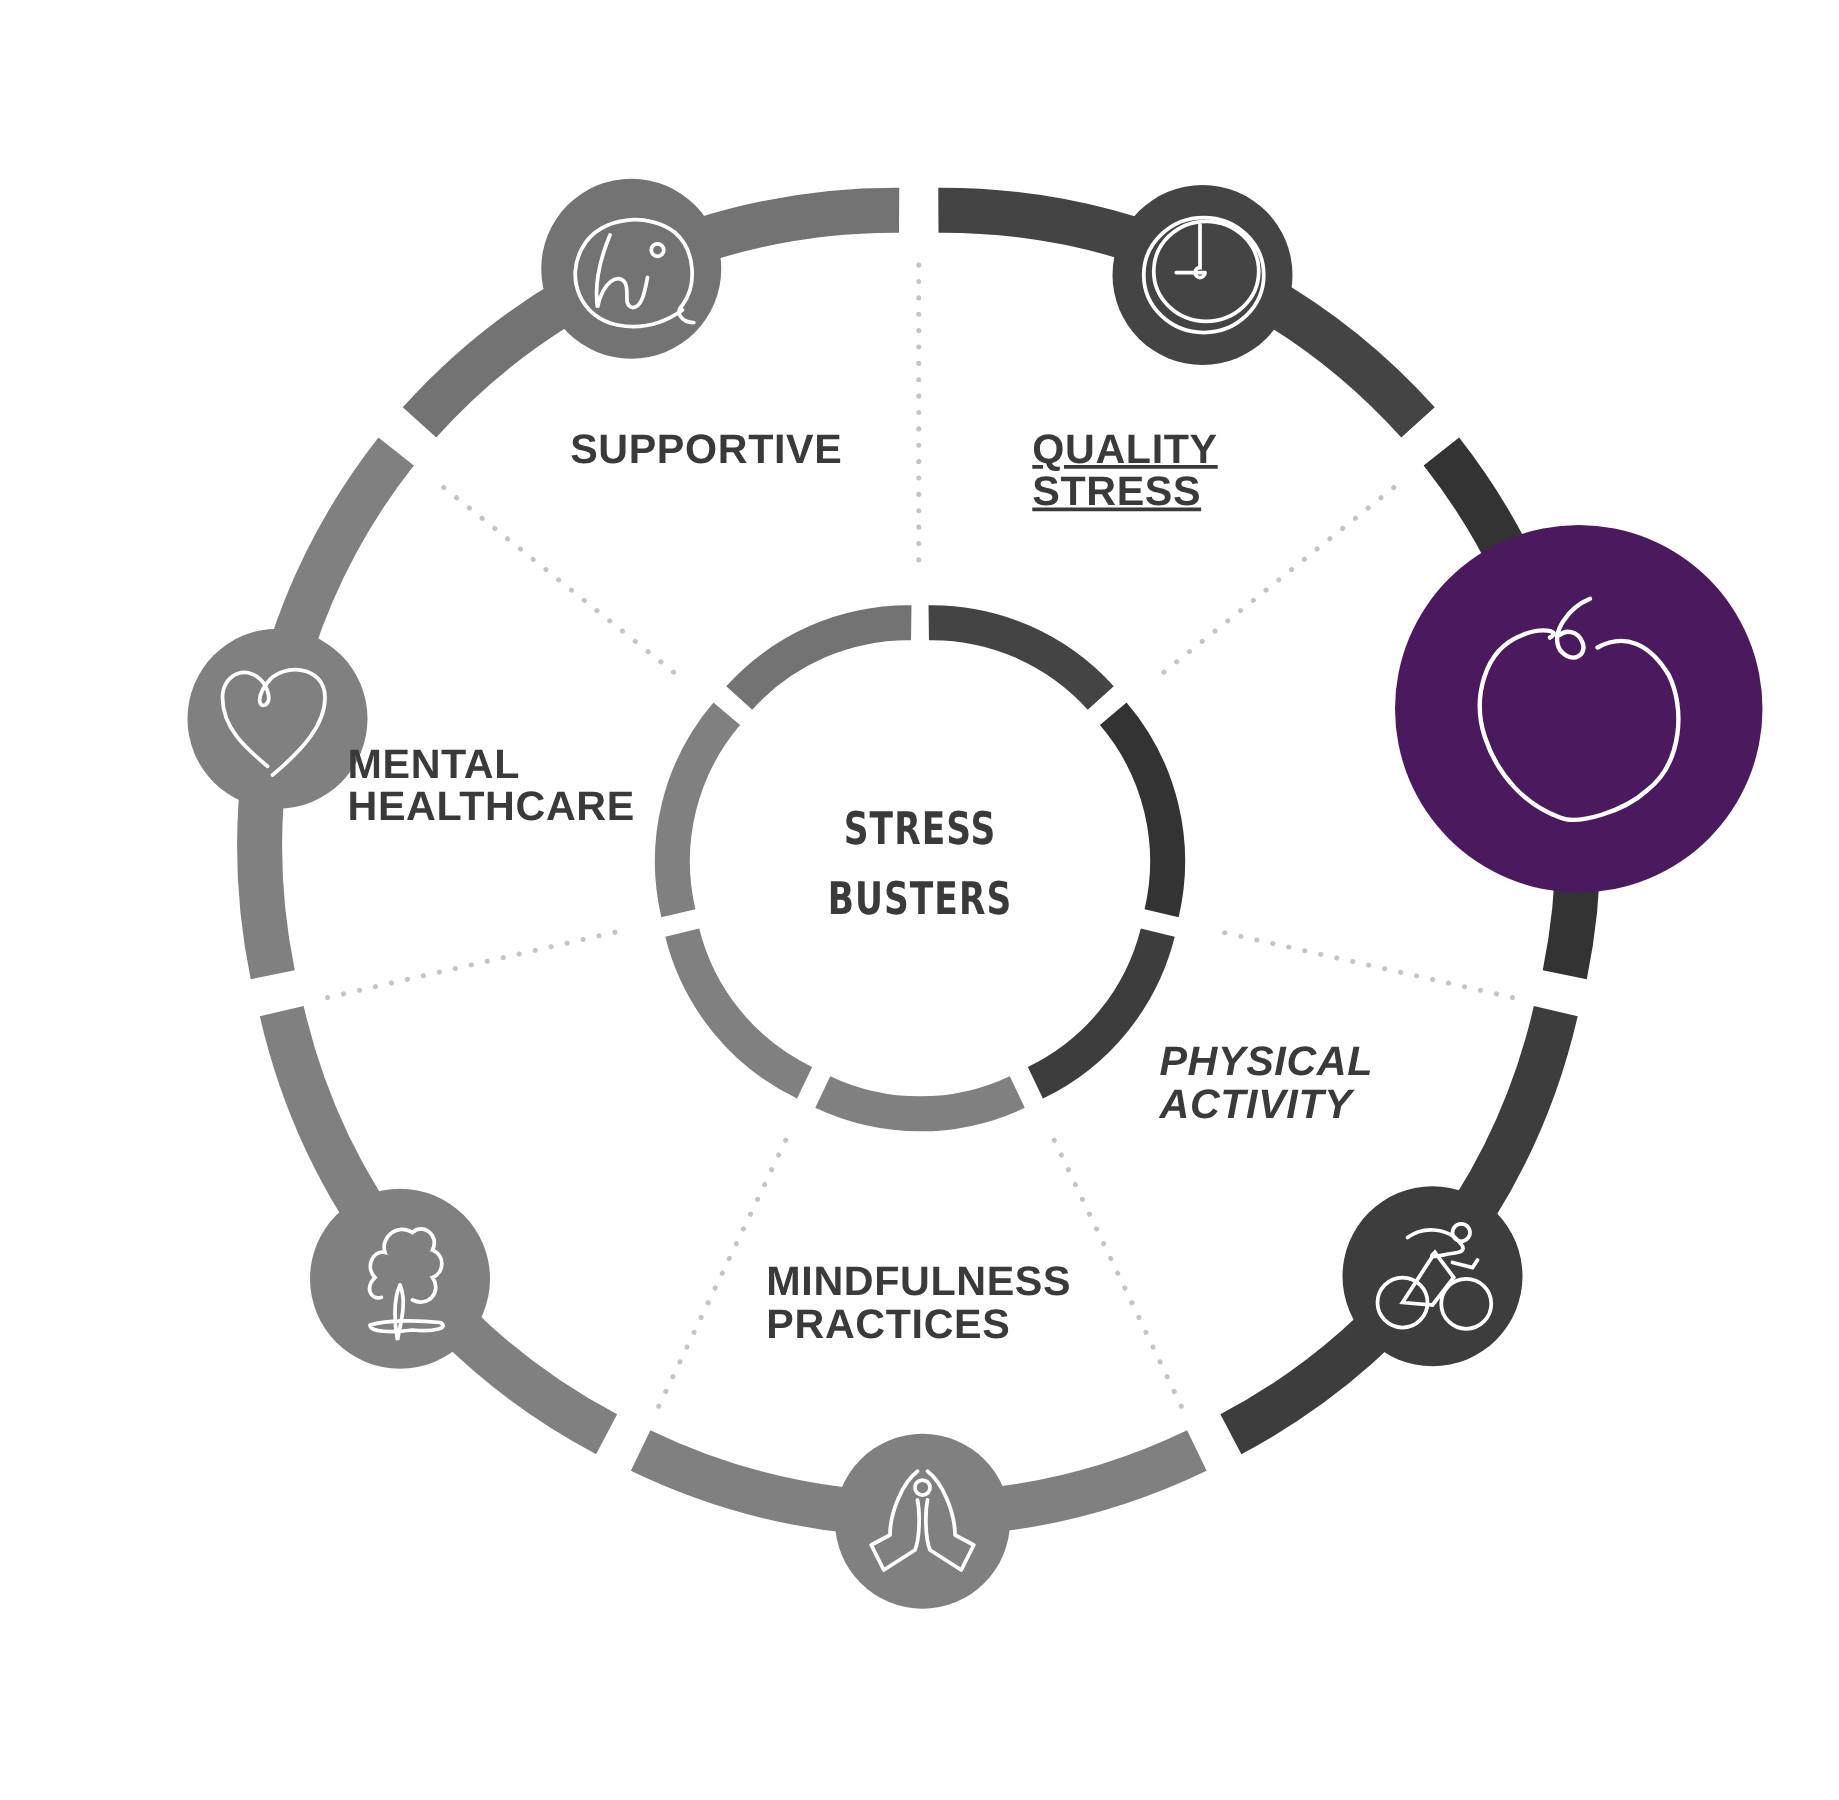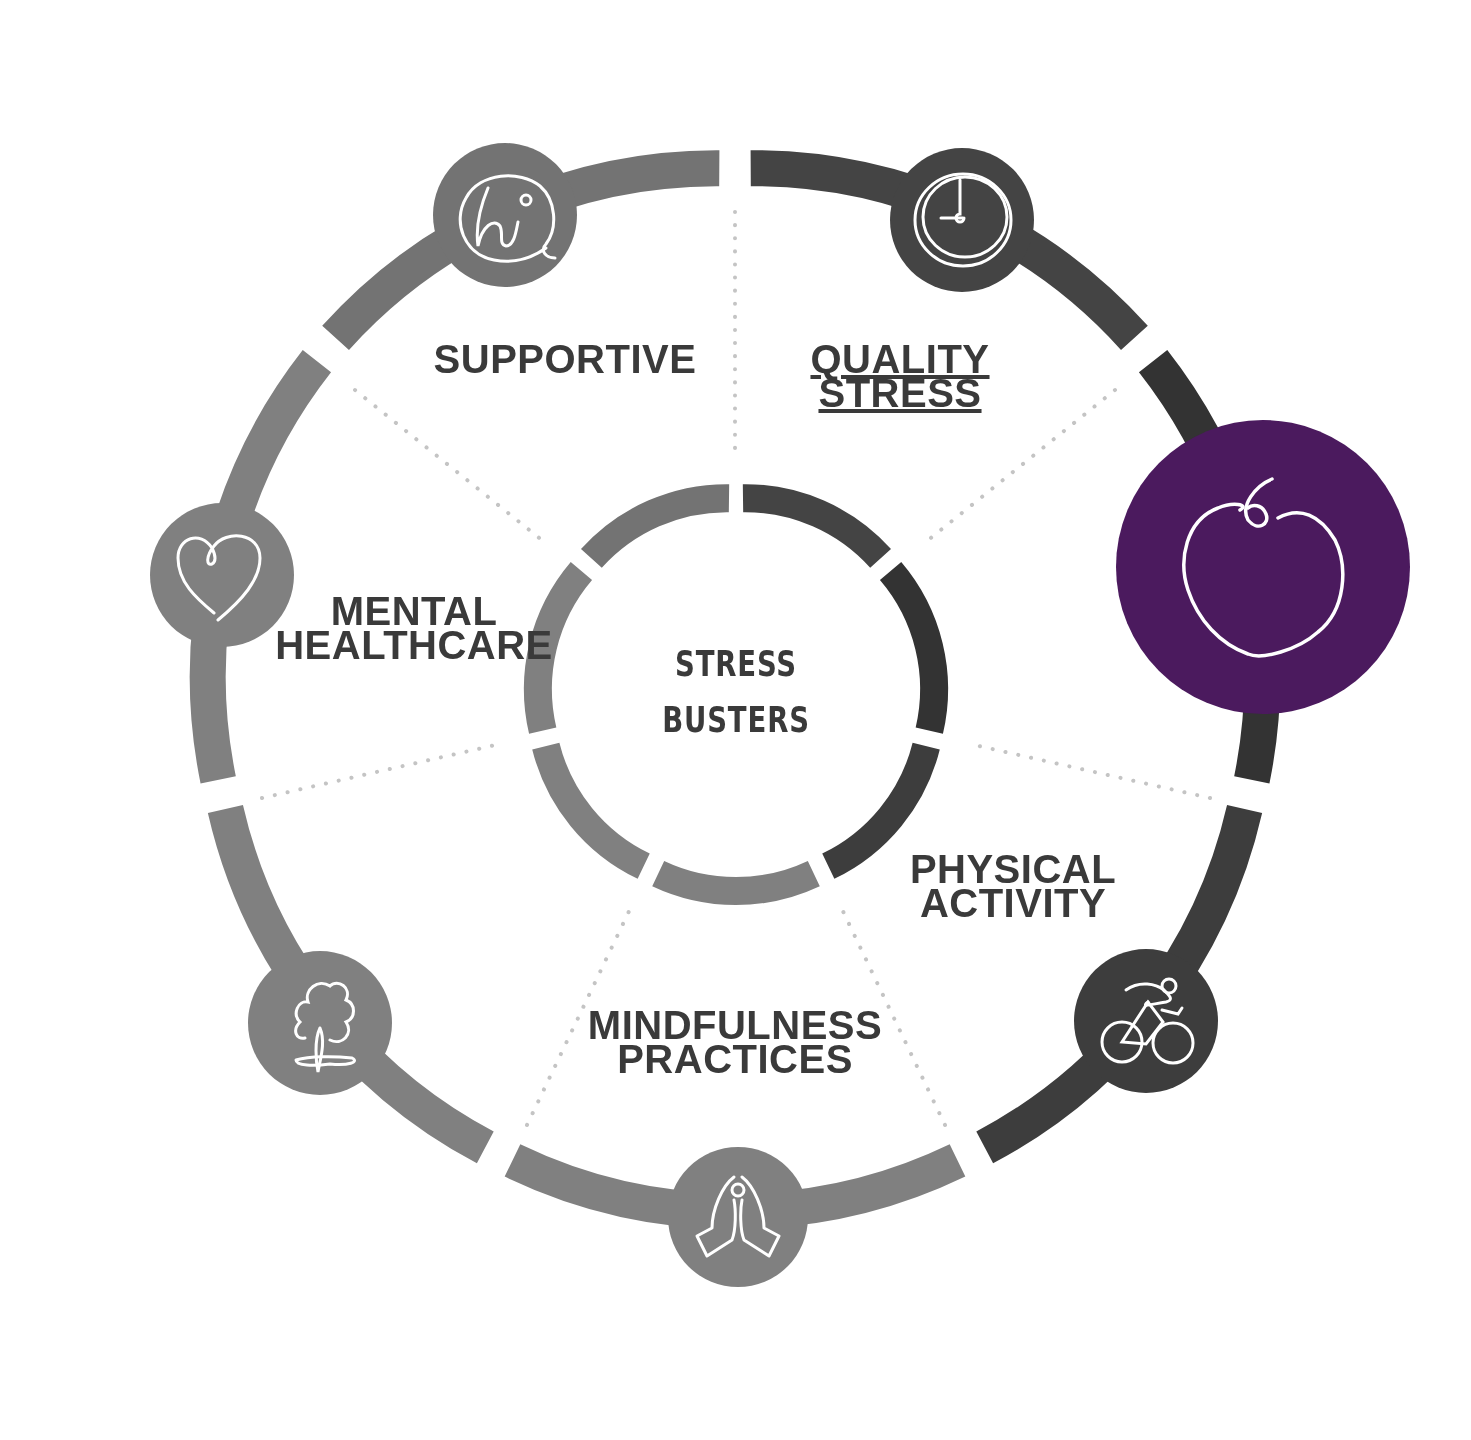--- a/index.html
+++ b/index.html
@@ -1,20 +1,20 @@
 <!DOCTYPE html>
 <html><head>
 <meta charset="utf-8">
 <style>
   html, body { margin: 0; padding: 0; background: #ffffff; }
   body { width: 1471px; height: 1440px; position: relative; overflow: hidden;
          font-family: "Liberation Sans", "DejaVu Sans", sans-serif; }
   #diagram { position: absolute; left: 0; top: 0; width: 1471px; height: 1440px; }
-  .label { position: absolute; text-align: center; font-weight: bold; color: #3a3a3a;
-           font-size: 40px; line-height: 34px; letter-spacing: 0.5px; white-space: nowrap;
+  .label { position: absolute; text-align: left; font-weight: bold; color: #3a3a3a;
+           font-size: 33px; line-height: 34px; letter-spacing: 0.5px; white-space: nowrap;
            transform: translateX(-50%); }
   .label span { display: block; }
   .center-title { position: absolute; left: 736px; top: 636px; transform: translateX(-50%);
            text-align: center; font-weight: bold; color: #3a3a3a; font-size: 36px; line-height: 56px;
            font-family: "DejaVu Sans", sans-serif; font-stretch: condensed; letter-spacing: 1px; }
   .center-title span { display: block; transform: scaleX(0.85); }
 </style>
 </head>
 <body>
 
@@ -114,27 +114,27 @@
   </g>
 </svg>
 
 <div class="label" style="left:565px; top:342px;">
   <span>SUPPORTIVE</span>
 </div>
 <div class="label" style="left:900px; top:342px;text-decoration:underline;">
   <span>QUALITY</span>
   <span>STRESS</span>
 </div>
-<div class="label" style="left:393px; top:594px;margin-left:21px;">
+<div class="label" style="left:393px; top:594px;">
   <span>MENTAL</span>
   <span>HEALTHCARE</span>
 </div>
 <div class="label" style="left:437px; top:860px;">
 </div>
-<div class="label" style="left:1013px; top:852px;">
+<div class="label" style="left:1013px; top:832px;font-style:italic;">
   <span>PHYSICAL</span>
   <span>ACTIVITY</span>
 </div>
 <div class="label" style="left:735px; top:1008px;">
   <span>MINDFULNESS</span>
   <span>PRACTICES</span>
 </div>
 
 <div class="center-title">
   <span>STRESS</span>

